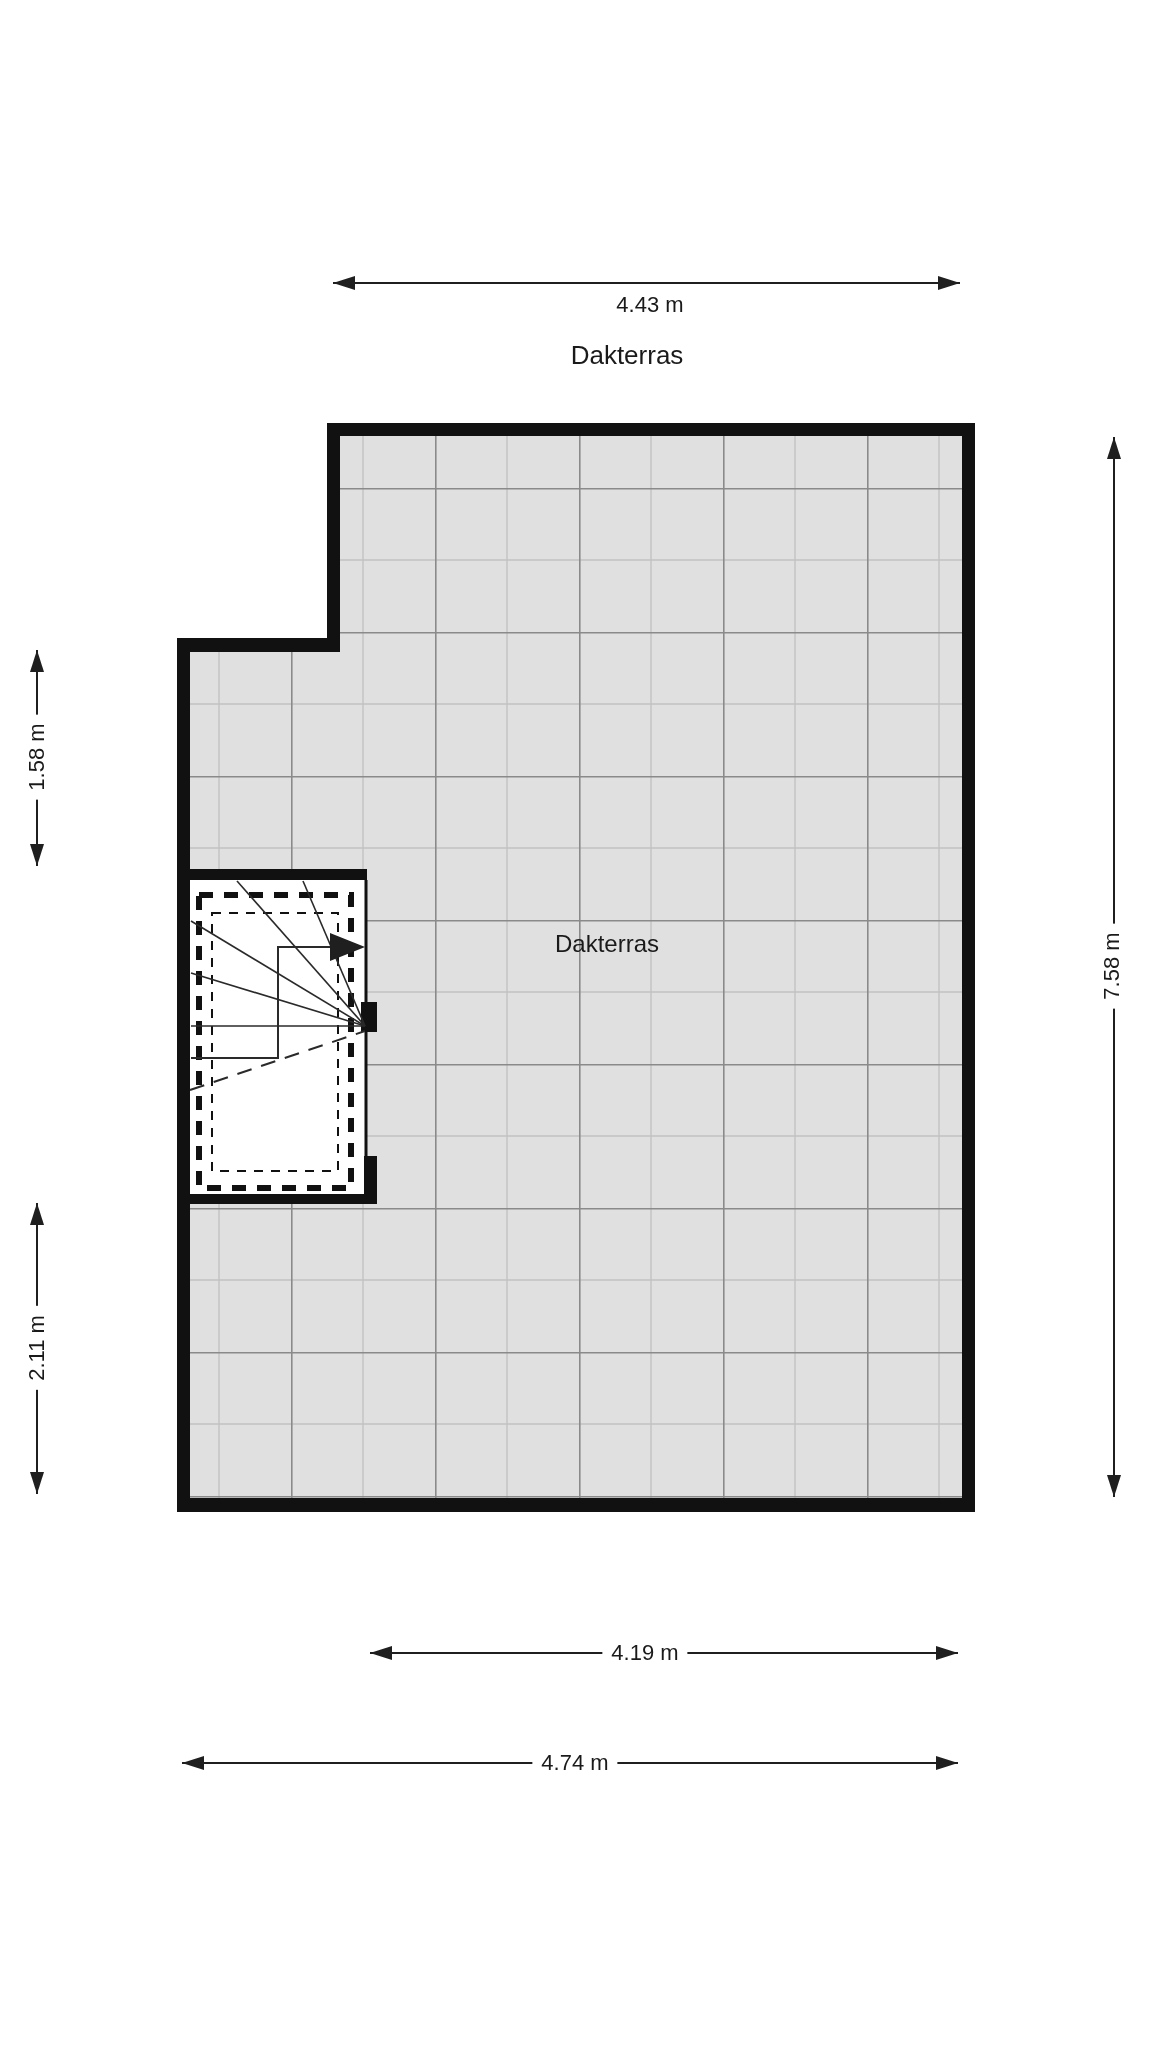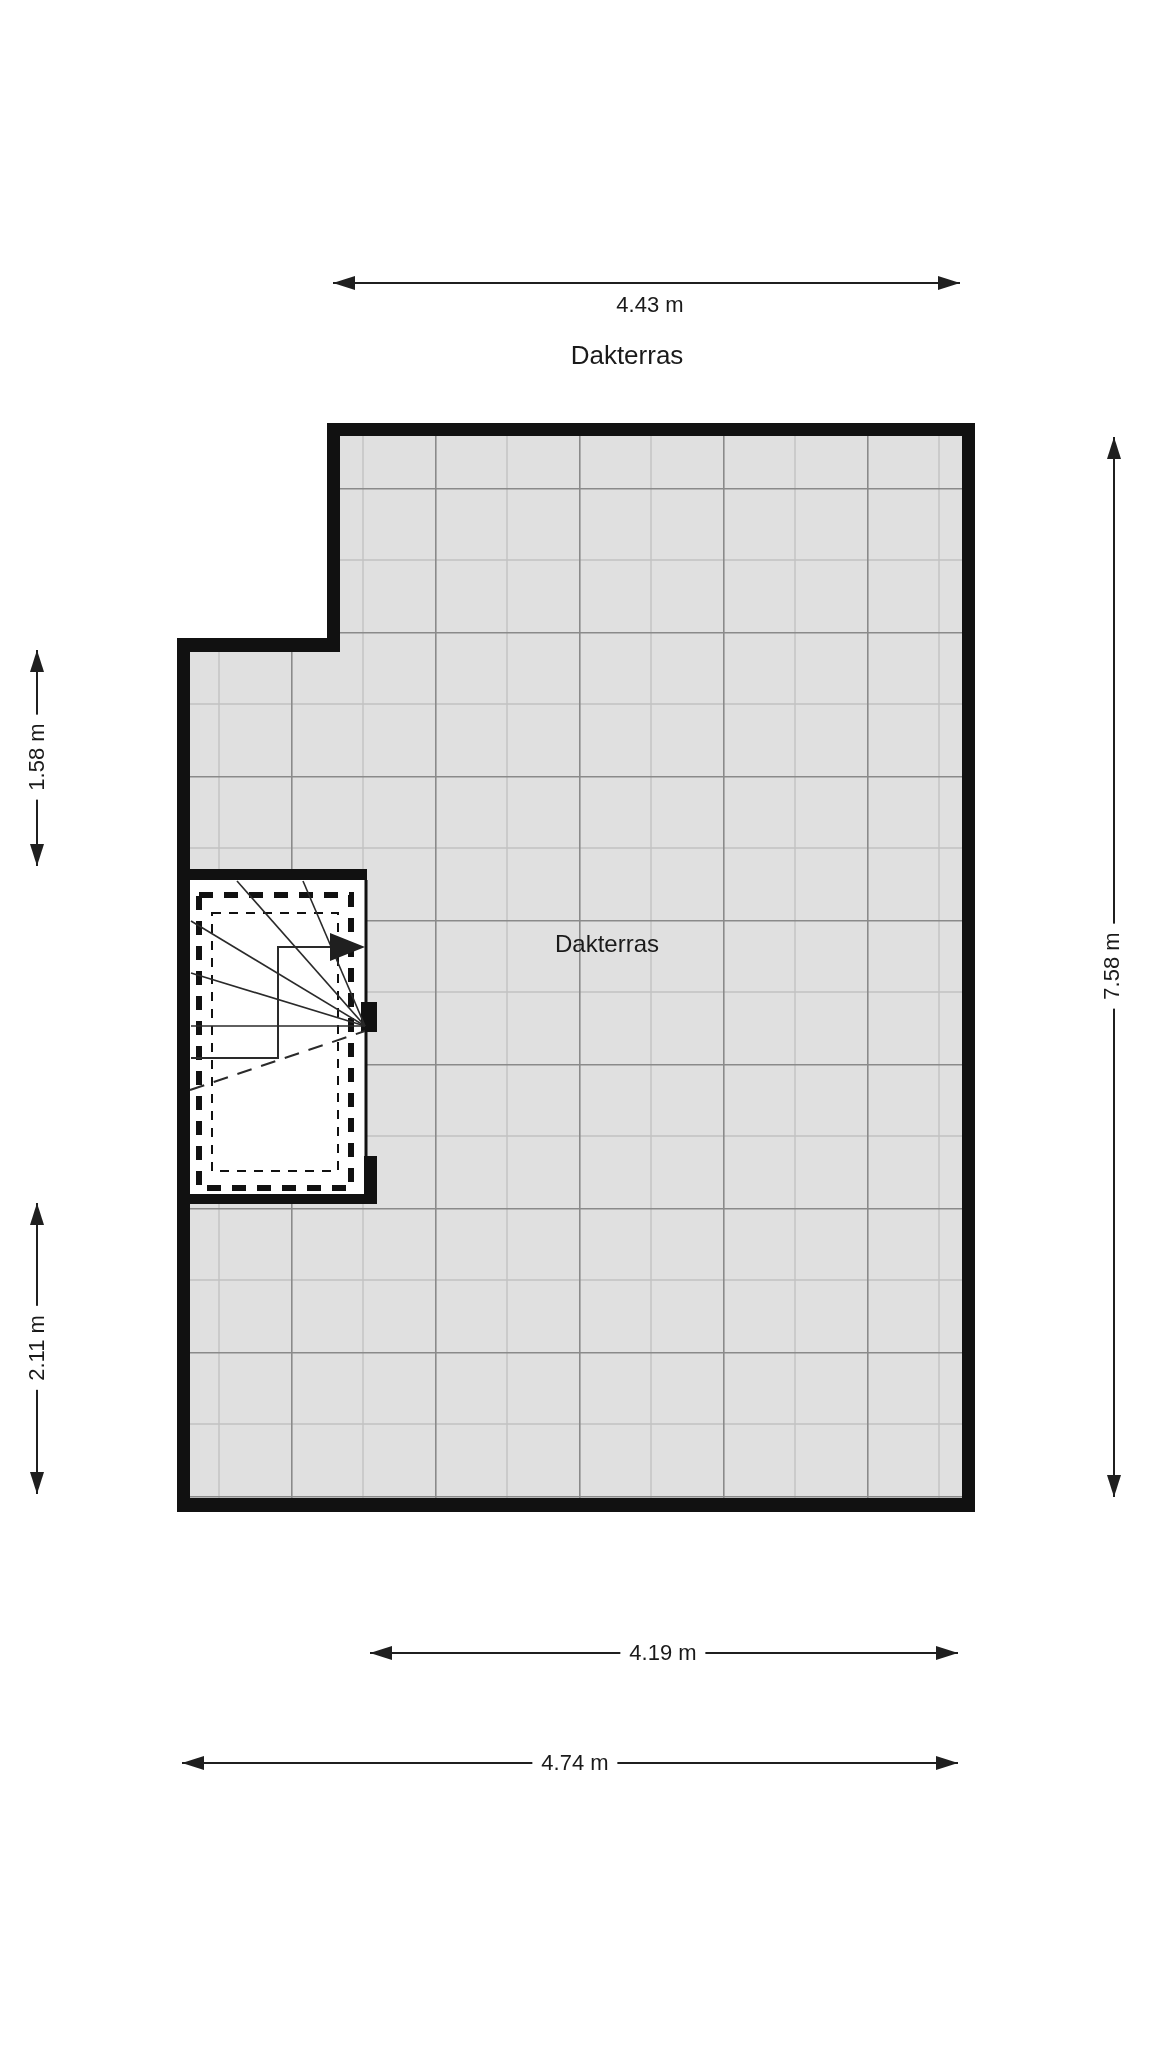--- a/index.html
+++ b/index.html
@@ -138,16 +138,16 @@
   <div class="label room" style="left:607px;top:944px;">Dakterras</div>
 
   <div class="label" style="left:650px;top:283px;margin-top:22px;">4.43 m</div>
 
   <div class="label vertical" style="left:37px;top:757px;">1.58 m</div>
 
   <div class="label vertical" style="left:37px;top:1348px;">2.11 m</div>
 
   <div class="label vertical" style="left:1112px;top:966px;">7.58 m</div>
 
-  <div class="label" style="left:663px;top:1653px;">4.19 m</div>
+  <div class="label" style="left:645px;top:1653px;">4.19 m</div>
 
   <div class="label" style="left:575px;top:1763px;">4.74 m</div>
 </div>
 
 </body></html>

